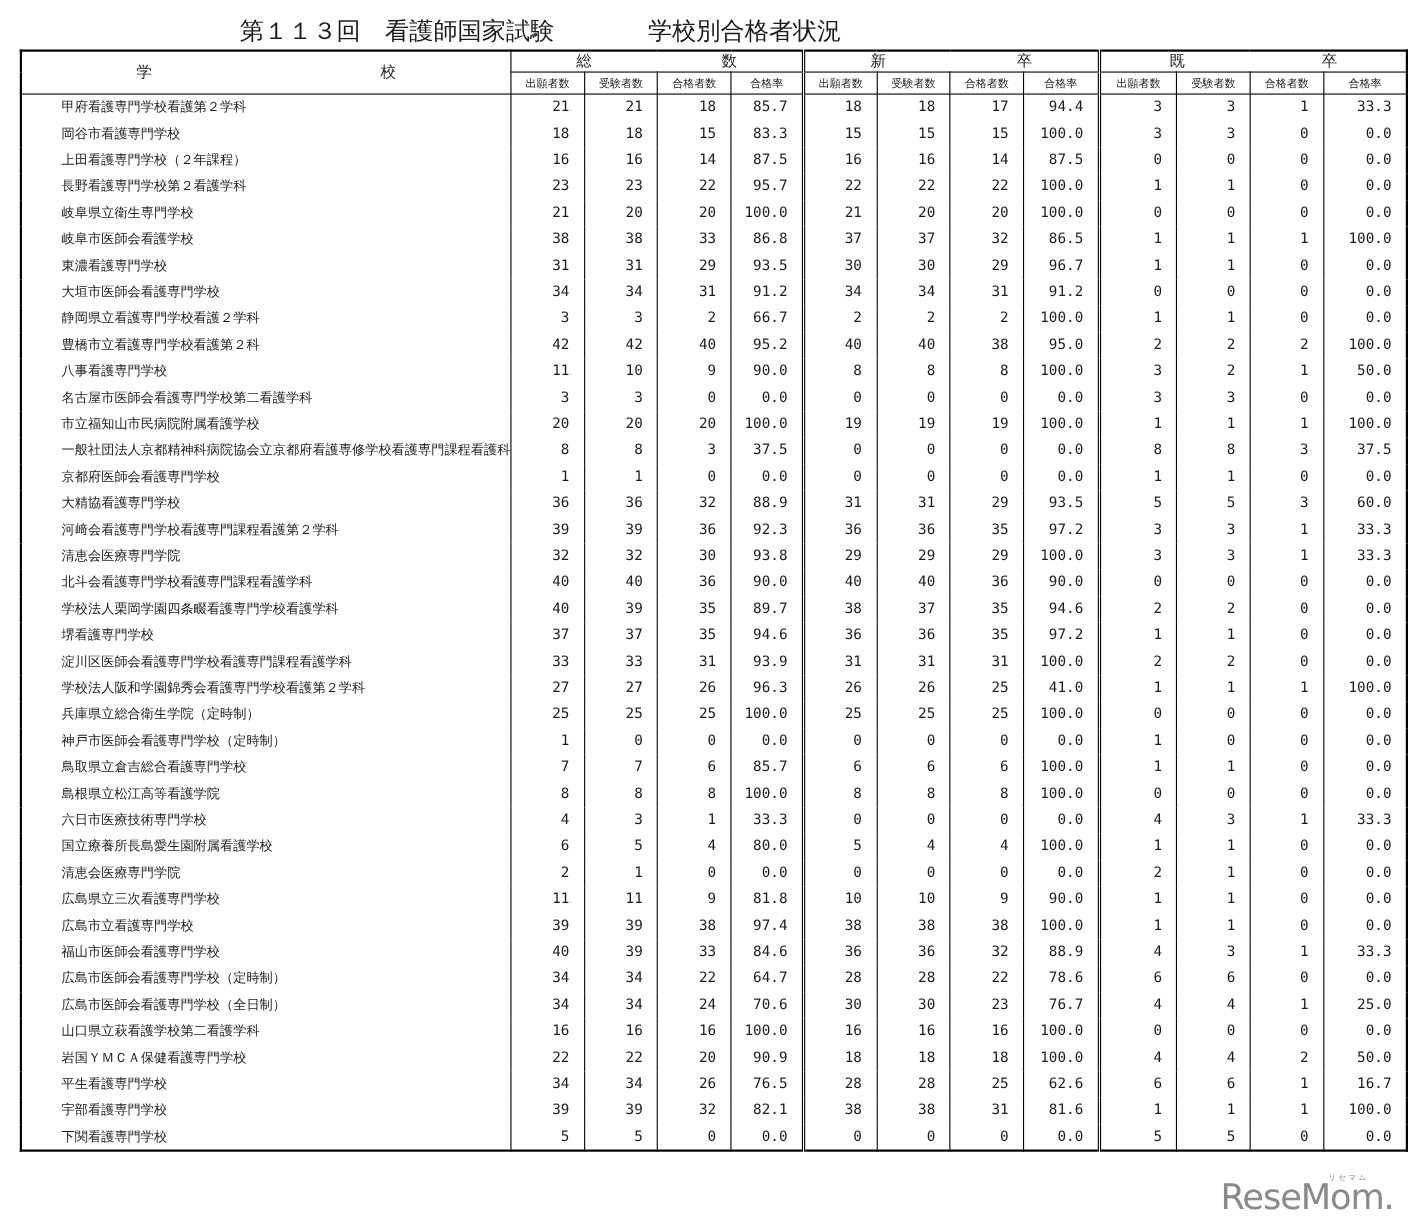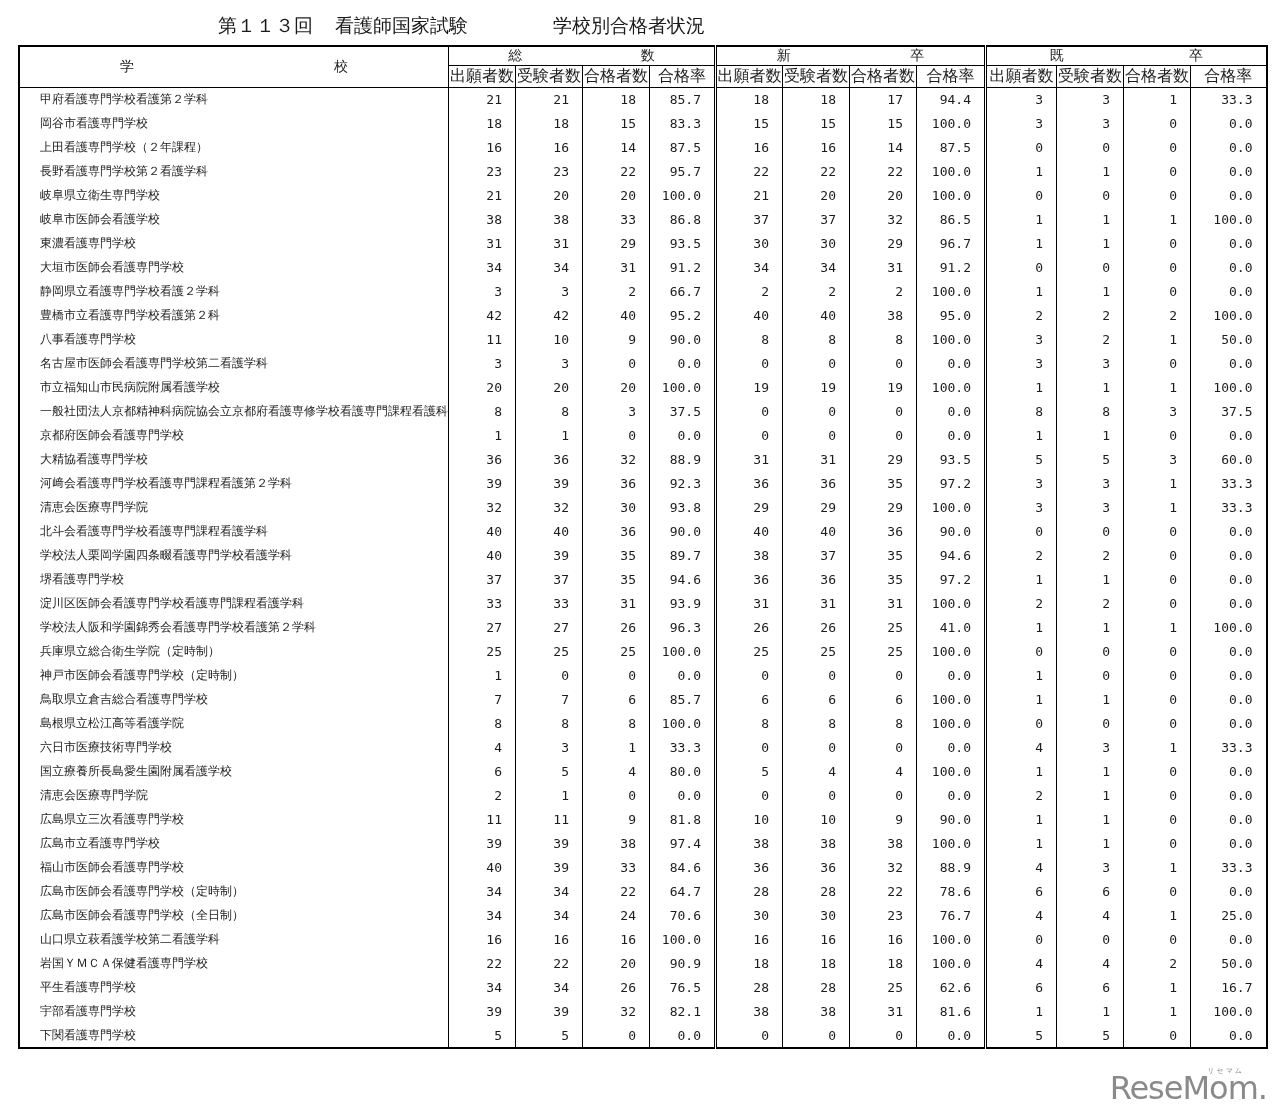--- a/index.html
+++ b/index.html
@@ -2,47 +2,47 @@
 <html><head>
 <meta charset="utf-8">
 <style>
   html,body{margin:0;padding:0;}
   body{
     width:1280px;height:1112px;position:relative;background:#ffffff;
     font-family:"Liberation Serif","DejaVu Serif",serif;color:#1c1c1c;
     overflow:hidden;
   }
   .title-row{
-    position:absolute;top:13px;left:218px;font-size:19px;white-space:nowrap;
+    position:absolute;top:13px;left:218px;font-size:22px;white-space:nowrap;
     color:#1a1a1a;
   }
   .title-part2{margin-left:22px;}
   .title-part3{margin-left:85px;}
 
   table.results{
     position:absolute;top:45px;left:18px;
     border-collapse:collapse;table-layout:fixed;
     border:2px solid #000;
   }
   th,td{padding:0;margin:0;}
   thead th{
-    border:1px solid #000;font-weight:normal;font-size:16px;
+    border:1px solid #000;font-weight:normal;font-size:10px;
     vertical-align:middle;background:#fff;
   }
   tr.group-row th{height:17px;font-size:14px;}
   tr.sub-row th{height:19px;}
   .pair{display:flex;justify-content:space-around;align-items:center;width:100%;}
   th.school-header{font-size:14px;}
   tbody tr{height:24px;}
   tbody td{
     border-left:1px solid #000;
     vertical-align:middle;white-space:nowrap;
   }
   td.school-cell{
-    text-align:left;padding-left:20px;font-size:12px;
+    text-align:left;padding-left:36px;font-size:12px;
     font-family:"Liberation Serif","DejaVu Serif",serif;
   }
   td.num-cell{
     text-align:right;padding-right:13px;font-size:13px;
     font-family:"DejaVu Sans Mono",monospace;
   }
   .group-start{border-left:3px double #000 !important;}
   th.group-start{border-left:3px double #000 !important;}
 
   .logo{

